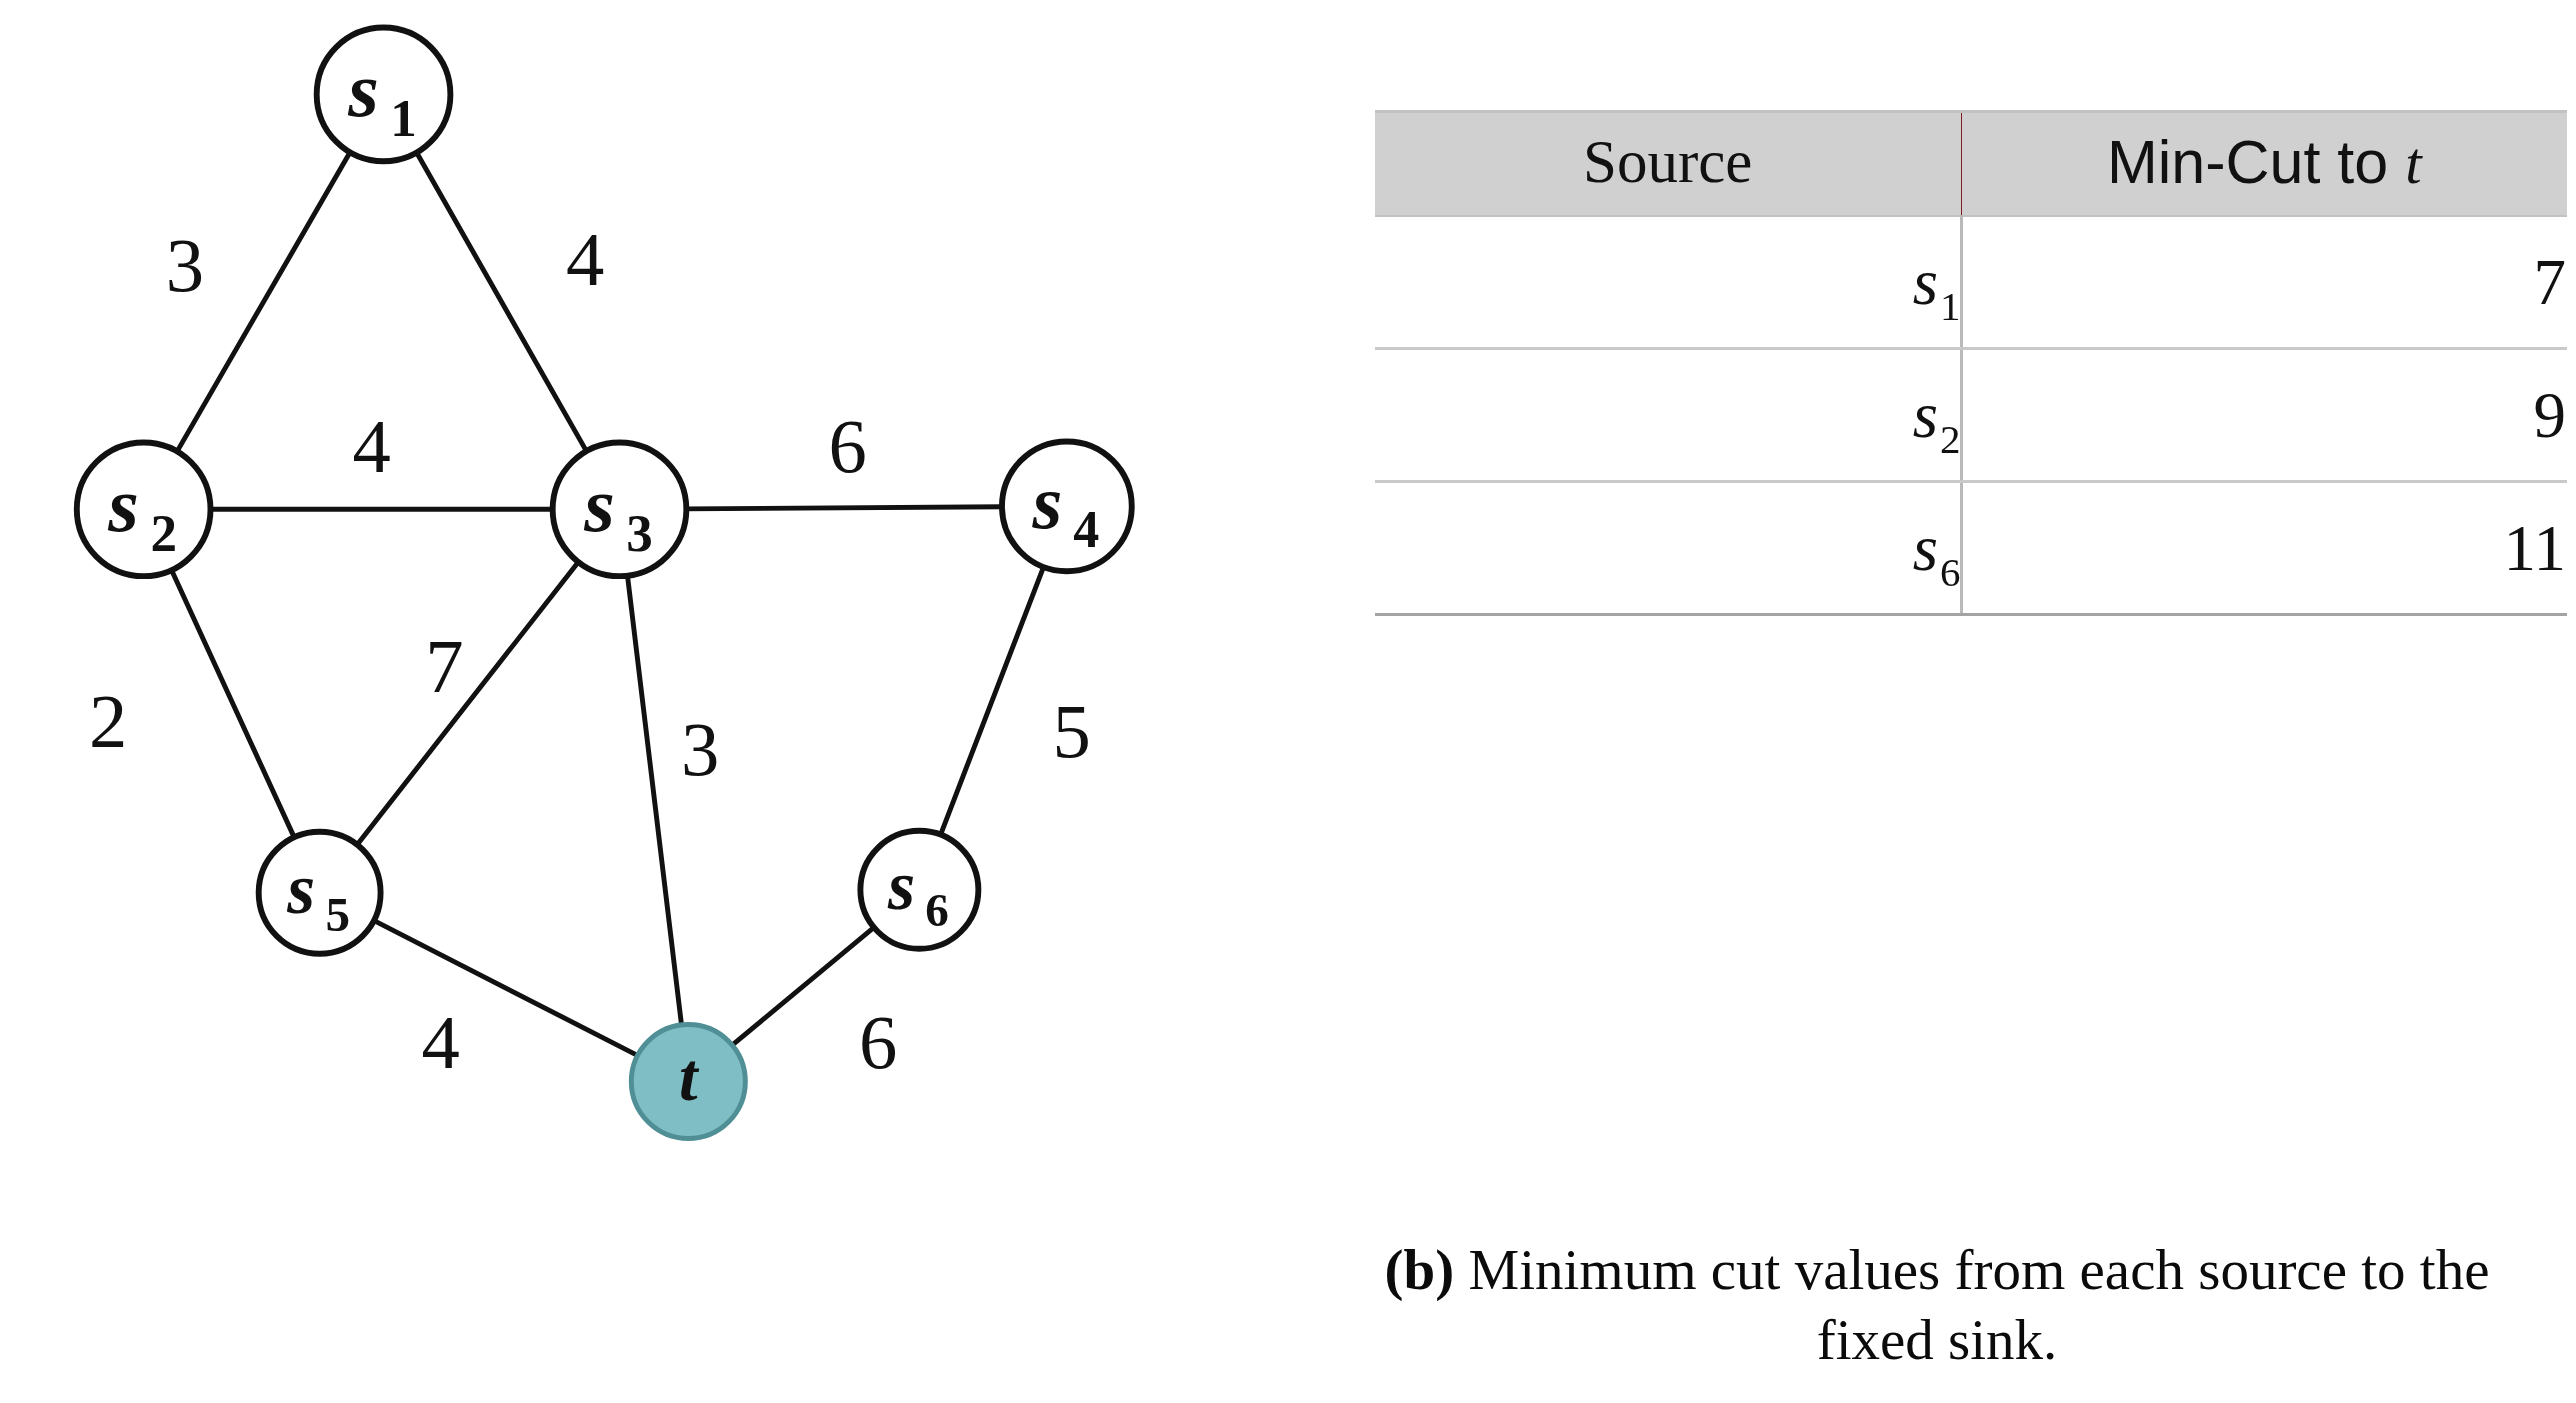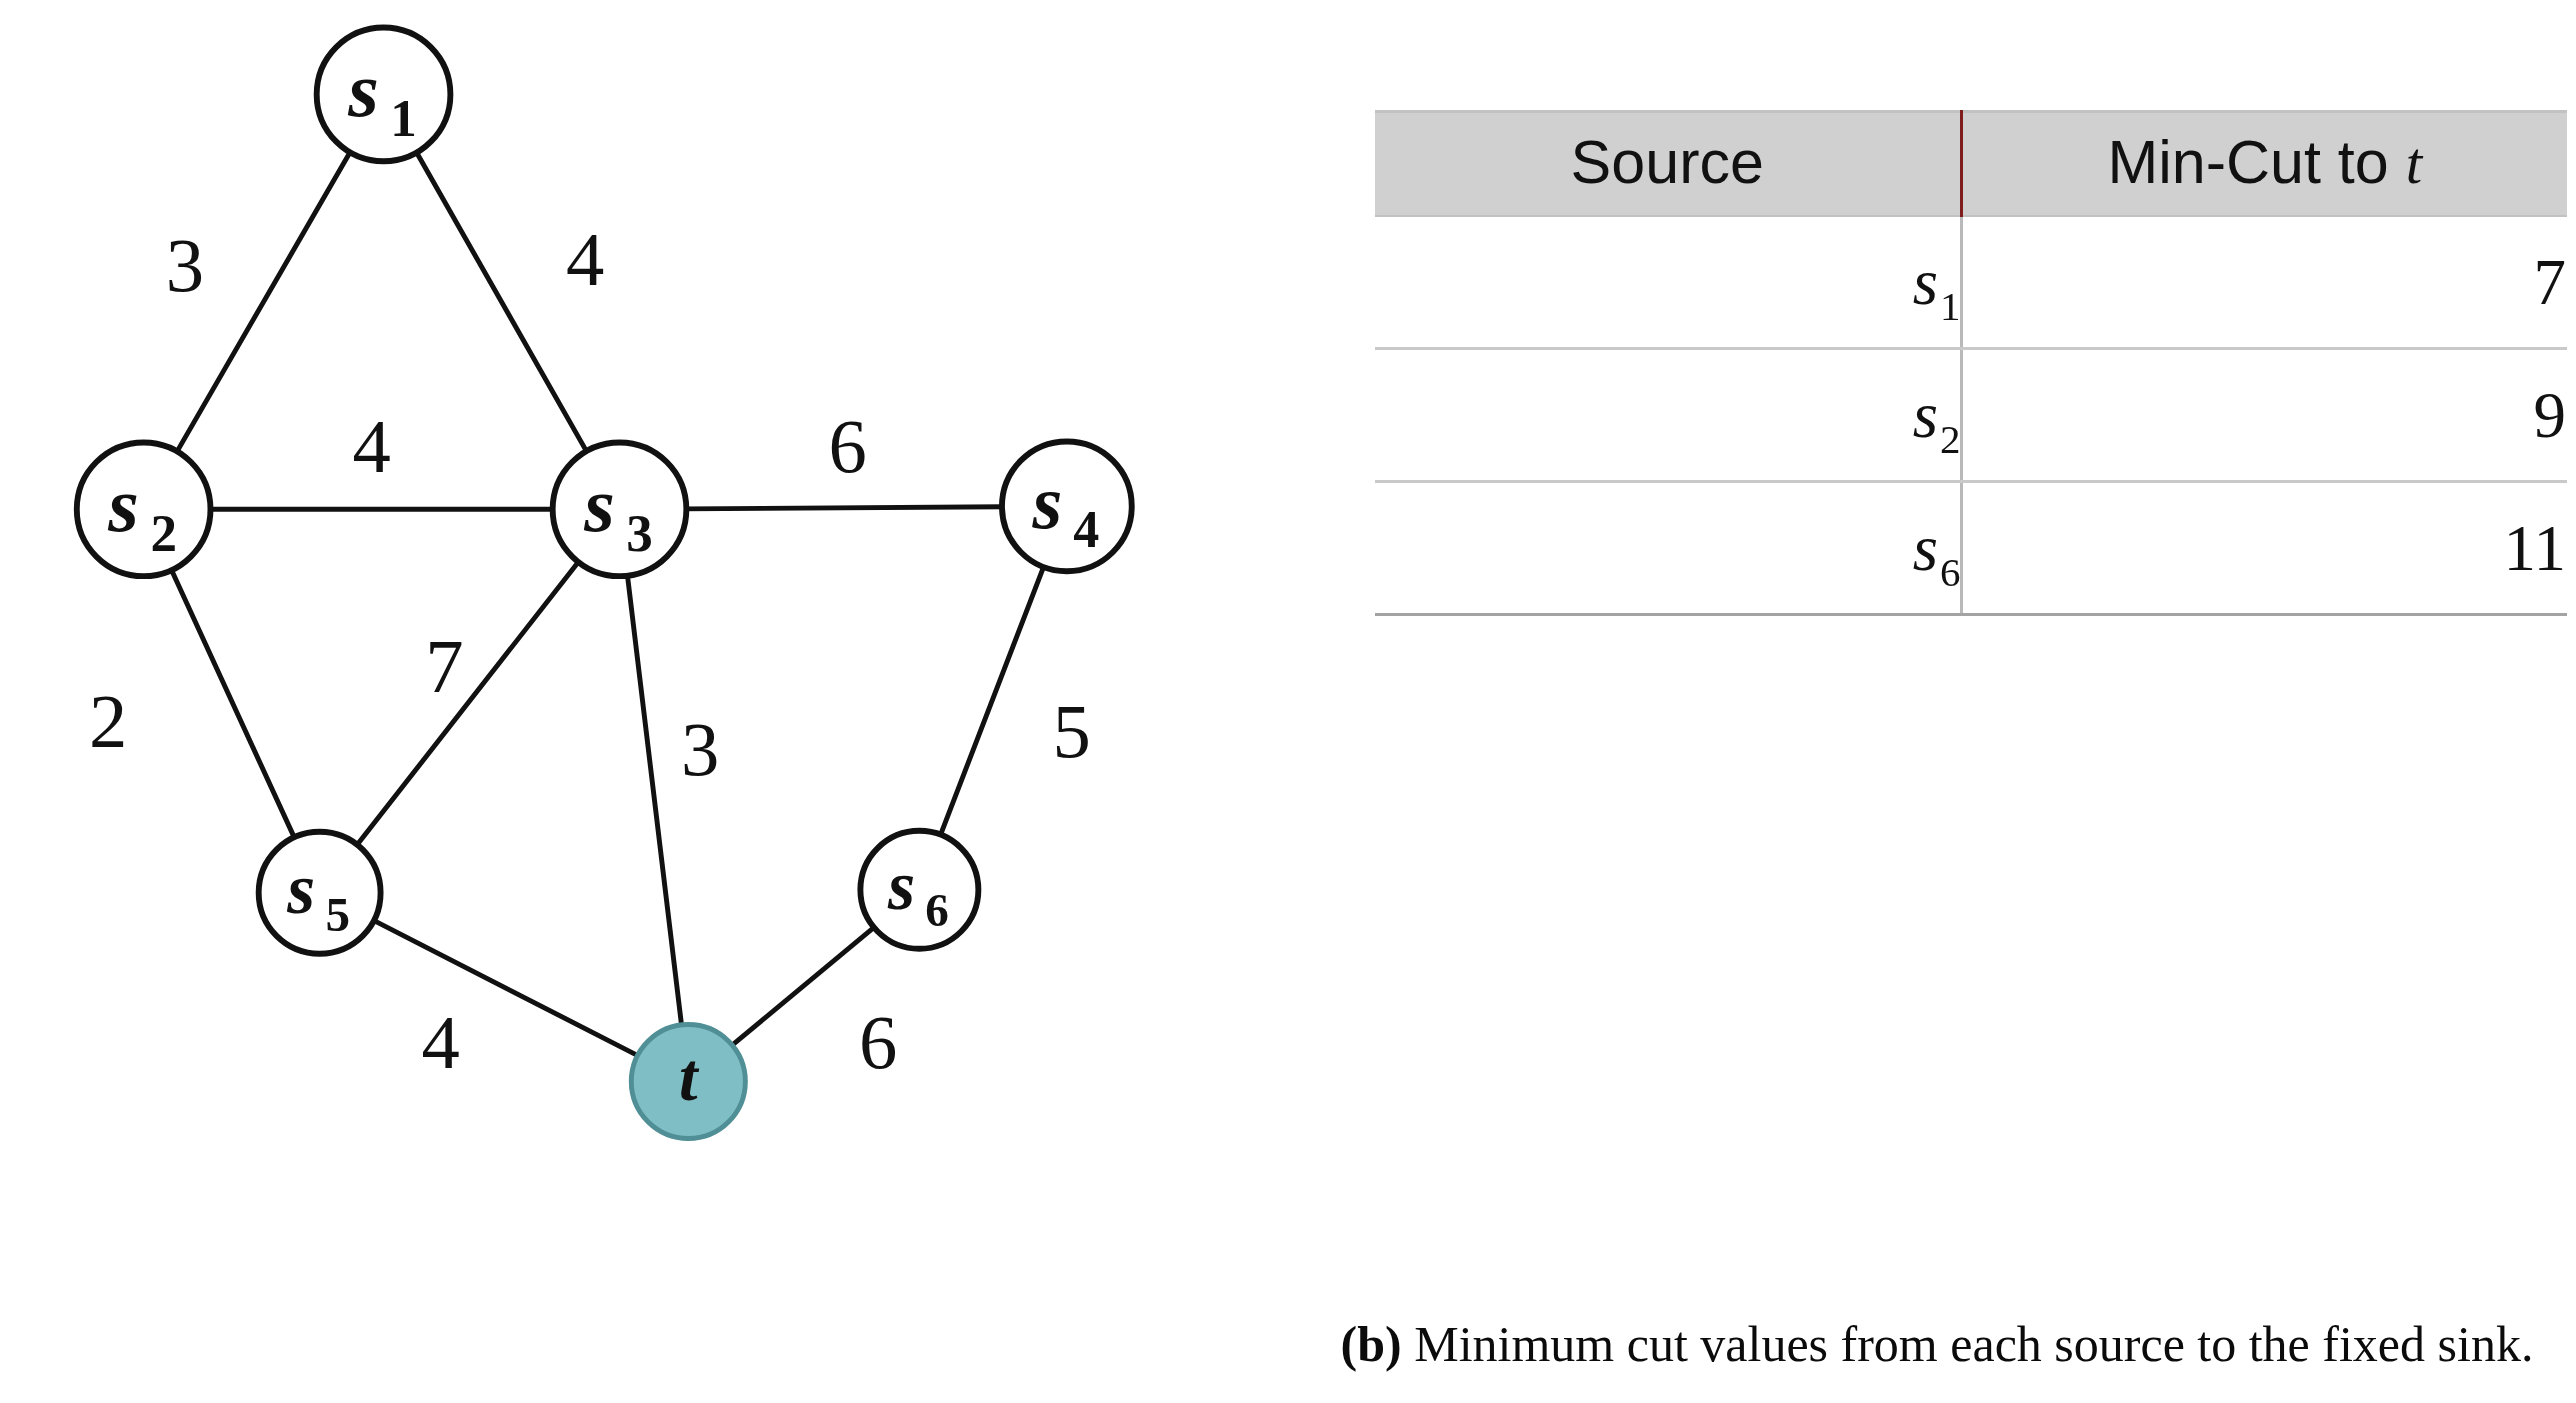--- a/index.html
+++ b/index.html
@@ -80,21 +80,21 @@
   }
 
   
   .caption {
     position: absolute;
     left: 0;
     right: 0;
     bottom: 29.5px;
     text-align: center;
     font-family: "Liberation Serif", serif;
-    font-size: 50px;
+    font-size: 57px;
     line-height: 1.22;
     color: #0b0b0b;
     padding: 0 39px;
     box-sizing: border-box;
   }
   .caption b { font-weight: bold; }
 
   
   #table-wrap {
     position: absolute;
@@ -114,21 +114,21 @@
     background: #d0d0d0;
     font-family: "Liberation Sans", sans-serif;
     font-weight: normal;
     font-size: 61px;
     color: #111111;
     padding: 13.8px 0 17.7px 0;
     text-align: center;
     border-top: 3px solid #c2c2c2;
     border-bottom: 2px solid #c2c2c2;
   }
-  table.mincut thead th.col-source { border-right: 3px solid #7f1d1d; }
+  table.mincut thead th.col-source { border-right: 1px solid #7f1d1d; font-family: Liberation Serif, serif; }
   table.mincut thead th .mathvar {
     font-family: "Liberation Serif", serif;
     font-style: italic;
     font-size: 59px;
   }
 
   table.mincut tbody td {
     height: 128px;
     text-align: right;
     vertical-align: middle;

